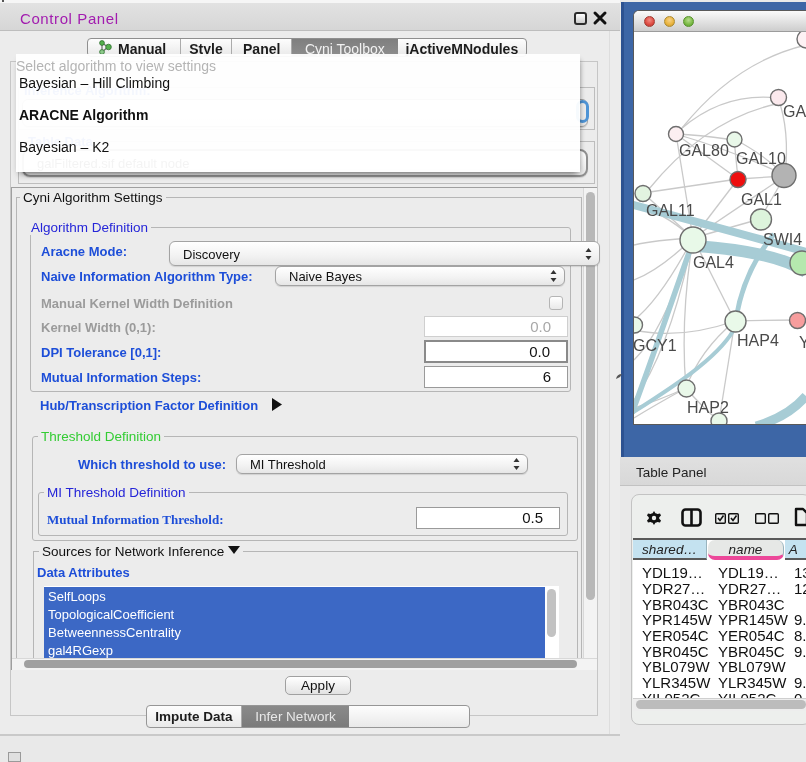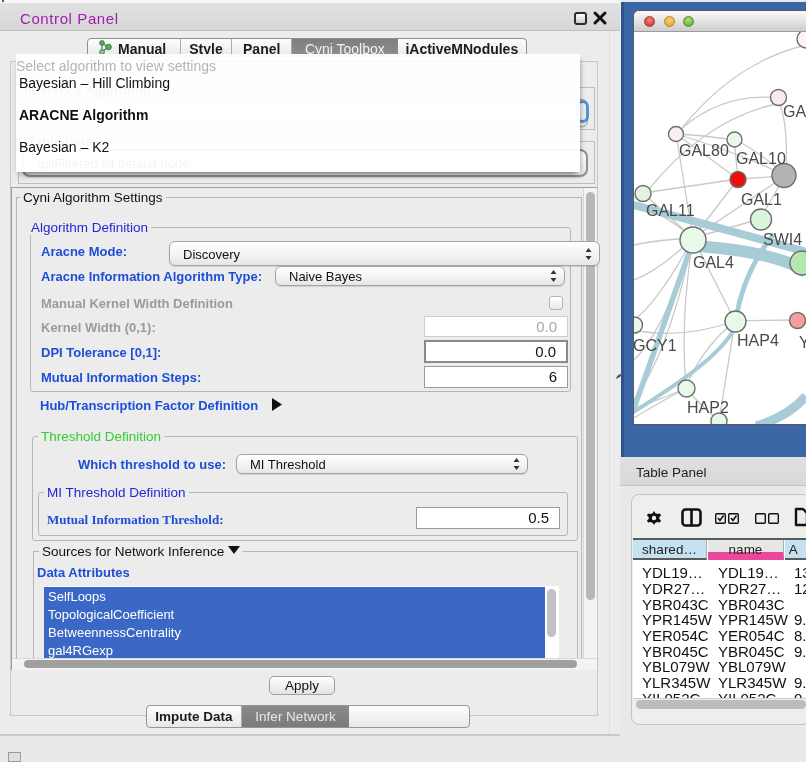--- a/index.html
+++ b/index.html
@@ -8,21 +8,21 @@
 .lbl { position:absolute; font-size:13px; font-weight:bold; color:#1d4ed8; white-space:nowrap; }
 .lbl.dis { color:#9b9b9b; }
 .group { position:absolute; border:1px solid #b6b6b6; border-radius:3px; }
 .gtitle { position:absolute; font-size:13.5px; background:#ececec; padding:0 3px; white-space:nowrap; }
 .combo { position:absolute; border:1px solid #a3a3a3; border-radius:6px;
   background:linear-gradient(#ffffff,#f2f2f2 60%,#e6e6e6); box-shadow:0 1px 1px rgba(0,0,0,0.12);
   font-size:13px; color:#111; }
 .combo .ctext { position:absolute; left:13px; top:50%; transform:translateY(-50%); white-space:nowrap; }
 .combo .carr { position:absolute; right:7px; top:50%; transform:translateY(-50%); width:7px; height:12px; }
 .field { position:absolute; background:#fff; border:1px solid #989898; font-size:15px; color:#111;
-  text-align:right; padding-right:10px; line-height:19px; }
+  text-align:right; padding-right:16px; line-height:19px; }
 </style></head>
 <body>
 
 <div class="abs" style="left:0;top:0;width:620px;height:762px;background:#e9e9e9;"></div>
 <div class="abs" style="left:0;top:0;width:620px;height:4px;background:#f6f6f6;"></div>
 <div class="abs" style="left:2px;top:0;width:2px;height:2px;background:#555;"></div>
 <div class="abs" style="left:0;top:3px;width:620px;height:731px;background:#ececec;"></div>
 
 <div class="abs" style="left:0;top:3px;width:620px;height:28px;background:linear-gradient(#e2e2e2,#d6d6d6);border-bottom:1px solid #bdbdbd;"></div>
 <div class="abs" style="left:20px;top:10px;font-size:15px;letter-spacing:0.6px;color:#a21caf;">Control Panel</div>
@@ -74,21 +74,21 @@
 <div class="gtitle" style="left:28px;top:220px;color:#2525d8;">Algorithm Definition</div>
 
 <div class="lbl" style="left:41px;top:244px;">Aracne Mode:</div>
 <div class="combo" style="left:134px;top:241px;width:431px;height:25px;margin-left:35px;">
   <span class="ctext">Discovery</span>
   <svg class="carr" viewBox="0 0 7 12">
       <path d="M3.5 0 L6.5 4 L0.5 4 Z" fill="#333"></path>
       <path d="M3.5 12 L6.5 8 L0.5 8 Z" fill="#333"></path>
     </svg>
 </div>
-<div class="lbl" style="left:41px;top:269px;">Aracne Information Algorithm Type:</div>
+<div class="lbl" style="left:41px;top:269px;">Naive Information Algorithm Type:</div>
 <div class="combo" style="left:275px;top:266px;width:290px;height:20px;">
   <span class="ctext">Naive Bayes</span>
   <svg class="carr" viewBox="0 0 7 12">
       <path d="M3.5 0 L6.5 4 L0.5 4 Z" fill="#333"></path>
       <path d="M3.5 12 L6.5 8 L0.5 8 Z" fill="#333"></path>
     </svg>
 </div>
 <div class="lbl dis" style="left:41px;top:296px;">Manual Kernel Width Definition</div>
 <div class="abs" style="left:549px;top:296px;width:14px;height:14px;border:1px solid #b5b5b5;border-radius:3px;background:linear-gradient(#fff,#e9e9e9);"></div>
 <div class="lbl dis" style="left:41px;top:320px;">Kernel Width (0,1):</div>
@@ -130,21 +130,21 @@
   <div style="position:absolute;left:503px;top:3px;width:9px;height:48px;background:#c2c2c2;border-radius:5px;"></div>
 </div>
 
 <div class="abs" style="left:16px;top:54px;width:564px;height:118px;background:rgba(255,255,255,0.95);box-shadow:0 5px 7px -3px rgba(0,0,0,0.4), 3px 3px 5px -3px rgba(0,0,0,0.3);">
   <div style="position:absolute;left:0;top:4px;width:100%;font-size:14px;color:#b4b4b4;">Select algorithm to view settings</div>
   <div style="position:absolute;left:3px;top:21px;font-size:14px;color:#111;">Bayesian – Hill Climbing</div>
   <div style="position:absolute;left:3px;top:53px;font-size:14px;color:#111;font-weight:bold;">ARACNE Algorithm</div>
   <div style="position:absolute;left:3px;top:85px;font-size:14px;color:#111;">Bayesian – K2</div>
 </div>
 
-<div class="abs" style="left:269px;top:676px;width:66px;height:19px;border:1px solid #a0a0a0;border-radius:5px;background:linear-gradient(#ffffff,#e2e2e2);text-align:center;font-size:13.5px;color:#111;line-height:17px;">Apply</div>
+<div class="abs" style="left:285px;top:676px;width:66px;height:19px;border:1px solid #a0a0a0;border-radius:5px;background:linear-gradient(#ffffff,#e2e2e2);text-align:center;font-size:13.5px;color:#111;line-height:17px;">Apply</div>
 
 <div class="abs" style="left:146px;top:705px;width:324px;height:23px;border:1px solid #969696;border-radius:4px;background:linear-gradient(#fdfdfd,#e9e9e9);overflow:hidden;display:flex;">
   <div style="width:95px;text-align:center;font-size:13.5px;font-weight:bold;color:#1c1c1c;padding-top:3px;border-right:1px solid #ababab;">Impute Data</div>
   <div style="width:107px;text-align:center;font-size:13.5px;color:#e8e8e8;padding-top:3px;background:linear-gradient(#8a8a8a,#7b7b7b);">Infer Network</div>
 </div>
 
 <div class="abs" style="left:0;top:734px;width:620px;height:2px;background:#c9c9c9;"></div>
 <div class="abs" style="left:8px;top:752px;width:13px;height:10px;border:1px solid #9a9a9a;background:#e0e0e0;"></div>
 
 <div class="abs" style="left:609px;top:31px;width:1px;height:703px;background:#dddddd;"></div>
@@ -258,23 +258,23 @@
   <path d="M16 5 L18 7.5 L21.5 2.5" stroke="#111" stroke-width="1.6" fill="none"></path>
 </svg>
 <svg class="abs" style="left:755px;top:513px;" width="24" height="11" viewBox="0 0 24 11">
   <rect x="0.7" y="0.7" width="9.6" height="9.6" rx="1" fill="none" stroke="#111" stroke-width="1.4"></rect>
   <rect x="13.7" y="0.7" width="9.6" height="9.6" rx="1" fill="none" stroke="#111" stroke-width="1.4"></rect>
 </svg>
 <svg class="abs" style="left:794px;top:507px;" width="14" height="20" viewBox="0 0 14 20">
   <path d="M2 2 L9 2 L13 6 L13 18 L2 18 Z" fill="none" stroke="#111" stroke-width="2.4" stroke-linejoin="round"></path>
 </svg>
 
-<div class="abs" style="left:633px;top:538px;width:173px;height:173px;border-top:2px solid #5a5a5a;background:#fff;overflow:hidden;">
+<div class="abs" style="left:633px;top:538px;width:173px;height:173px;border-top:2px solid #5a5a5a;background:#fff;overflow:hidden;font-style:italic;">
   <div style="position:absolute;left:0;top:0;width:74px;height:20px;background:#c4e2f0;border-right:1px solid #9ab4be;border-bottom:2px solid #5a5a5a;text-align:center;font-size:13.5px;color:#222;padding-top:2px;">shared…</div>
-  <div style="position:absolute;left:75px;top:0;width:76px;height:20px;background:#e6e8e6;border-right:1px solid #9ab4be;border-bottom:8px solid #ec4899;text-align:center;font-size:13.5px;color:#222;padding-top:2px;">name</div>
+  <div style="position:absolute;left:75px;top:0;width:76px;height:20px;background:#e6e8e6;border-right:1px solid #9ab4be;border-bottom:4px solid #ec4899;text-align:center;font-size:13.5px;color:#222;padding-top:2px;border-radius:7px;">name</div>
   <div style="position:absolute;left:152px;top:0;width:21px;height:20px;background:#c4e2f0;border-bottom:2px solid #5a5a5a;font-size:13.5px;color:#222;padding-top:2px;">&nbsp;A</div>
 </div>
 <div class="abs" style="left:633px;top:562px;width:173px;height:136px;overflow:hidden;font-size:15px;color:#111;">
   <div style="position:absolute;left:9px;top:2px;">YDL19…</div>
     <div style="position:absolute;left:85px;top:2px;">YDL19…</div>
     <div style="position:absolute;left:161px;top:2px;">13</div>
   <div style="position:absolute;left:9px;top:18px;">YDR27…</div>
     <div style="position:absolute;left:85px;top:18px;">YDR27…</div>
     <div style="position:absolute;left:161px;top:18px;">12</div>
   <div style="position:absolute;left:9px;top:34px;">YBR043C</div>

